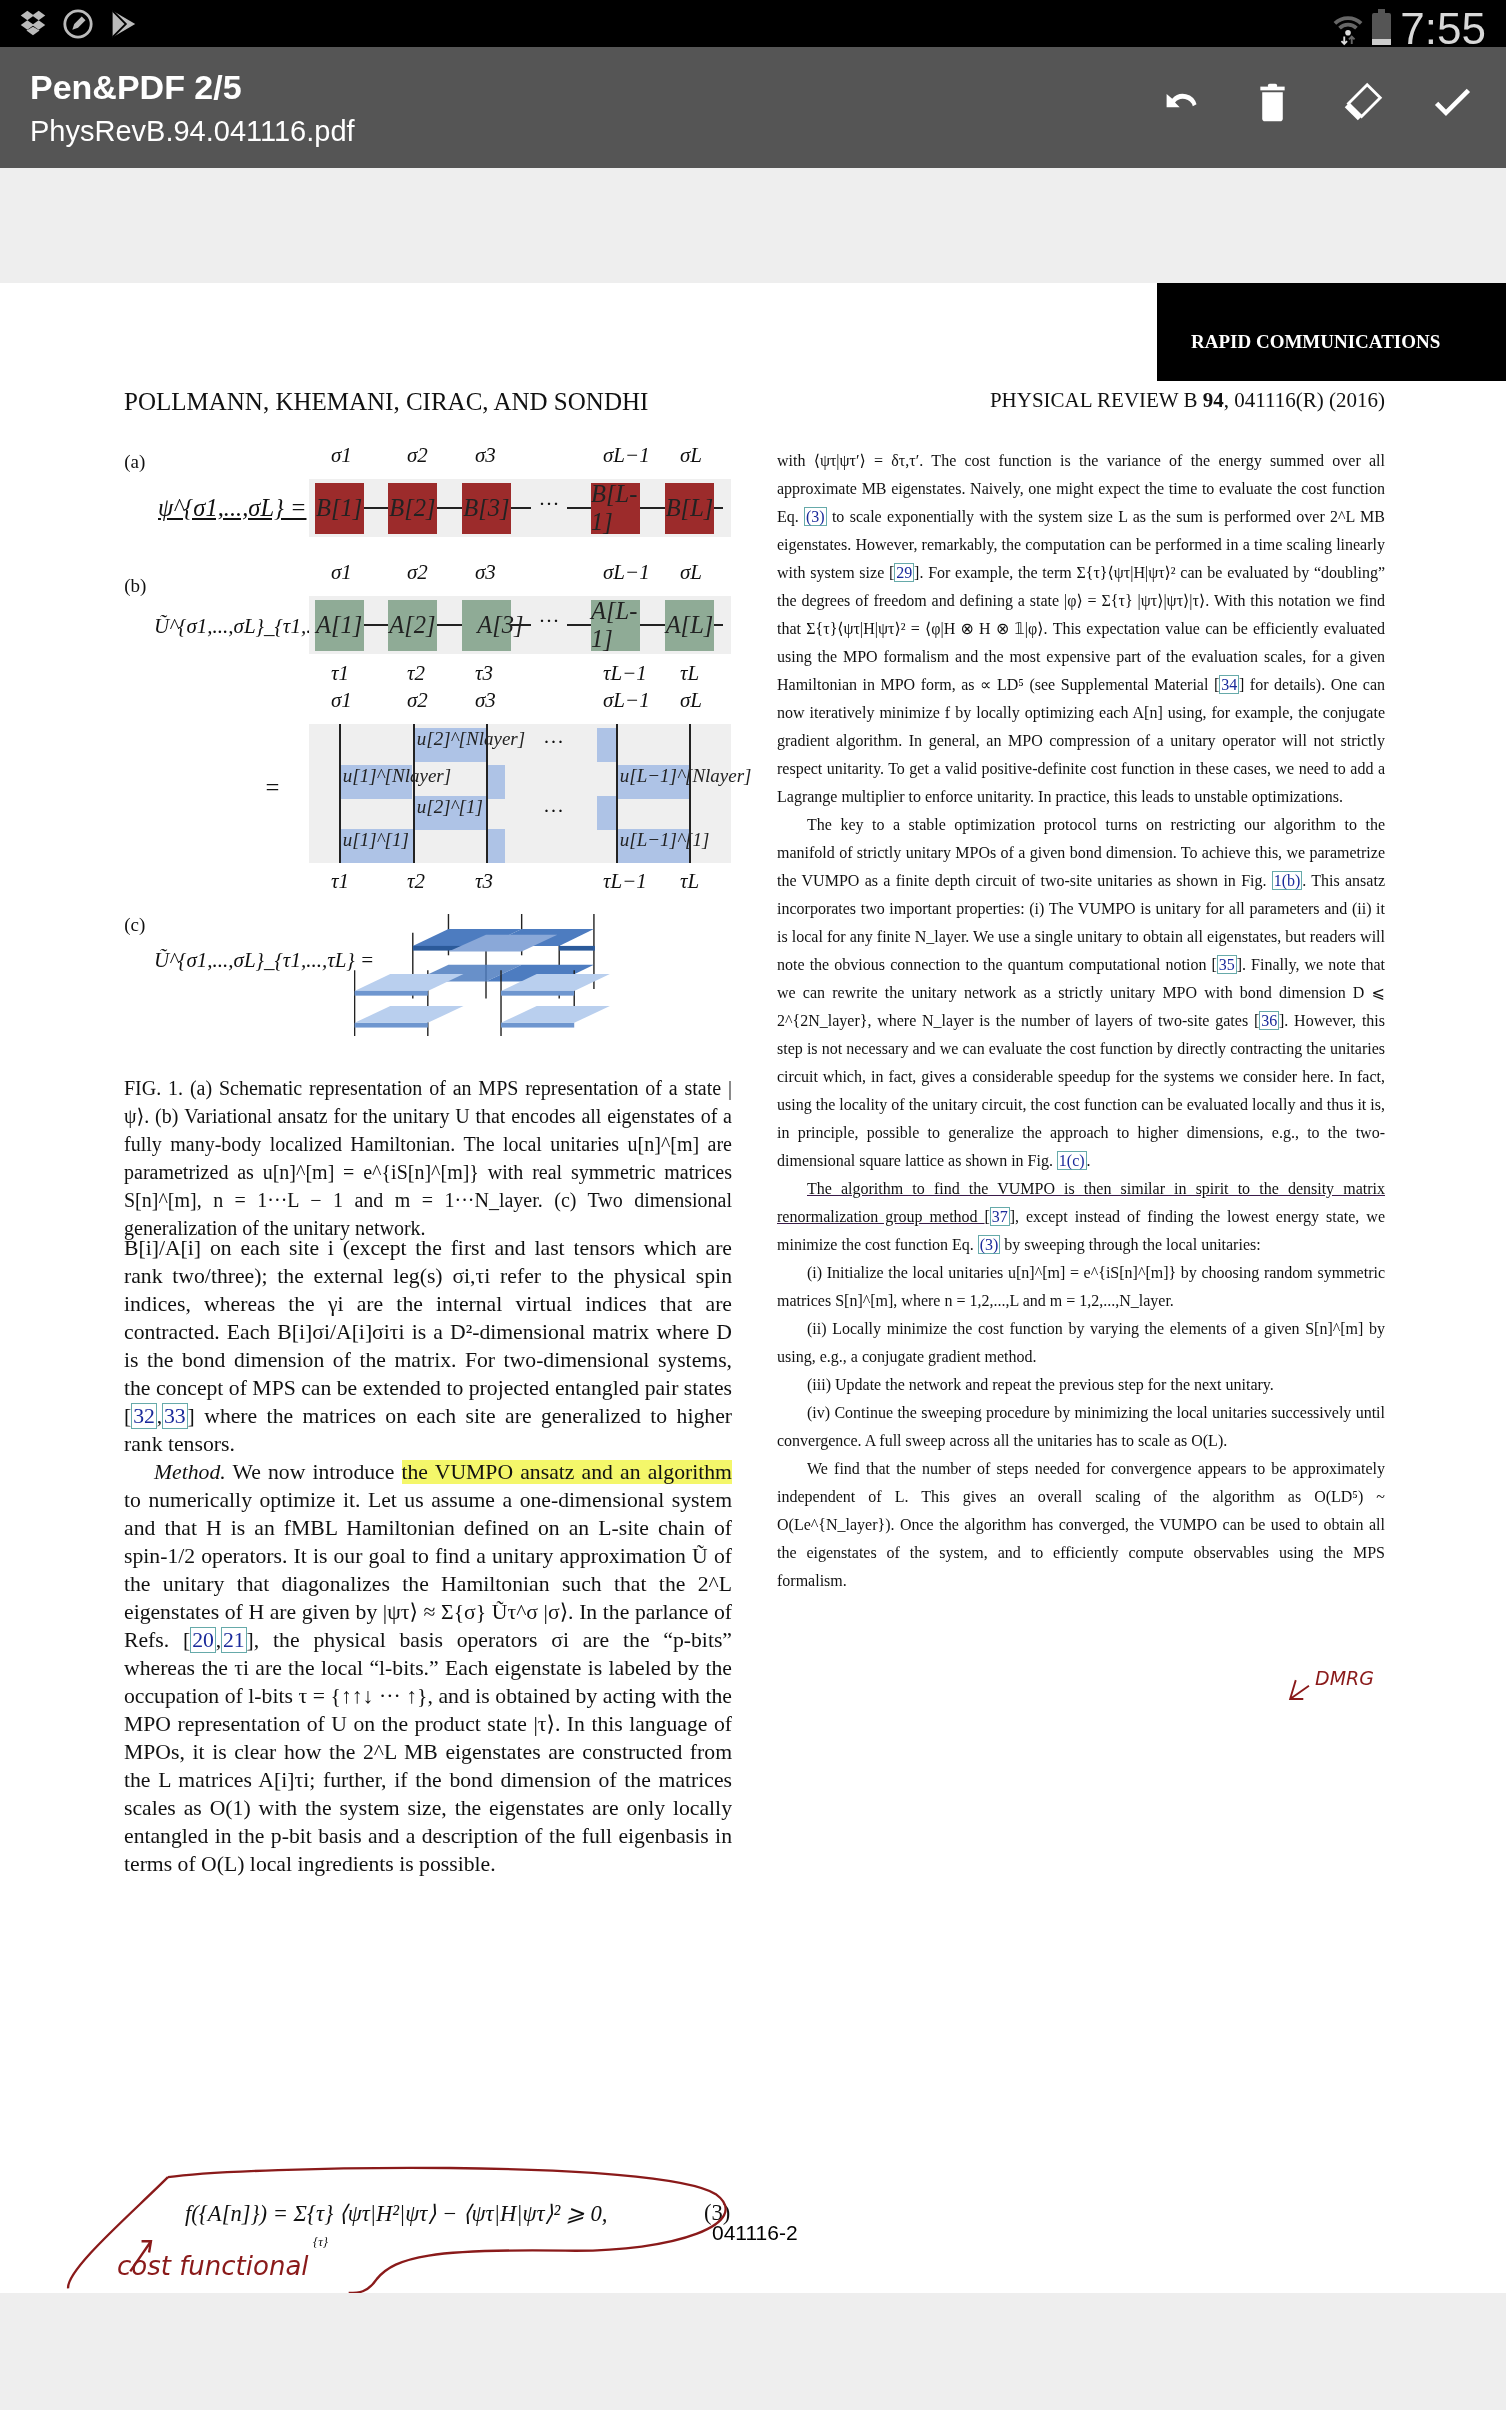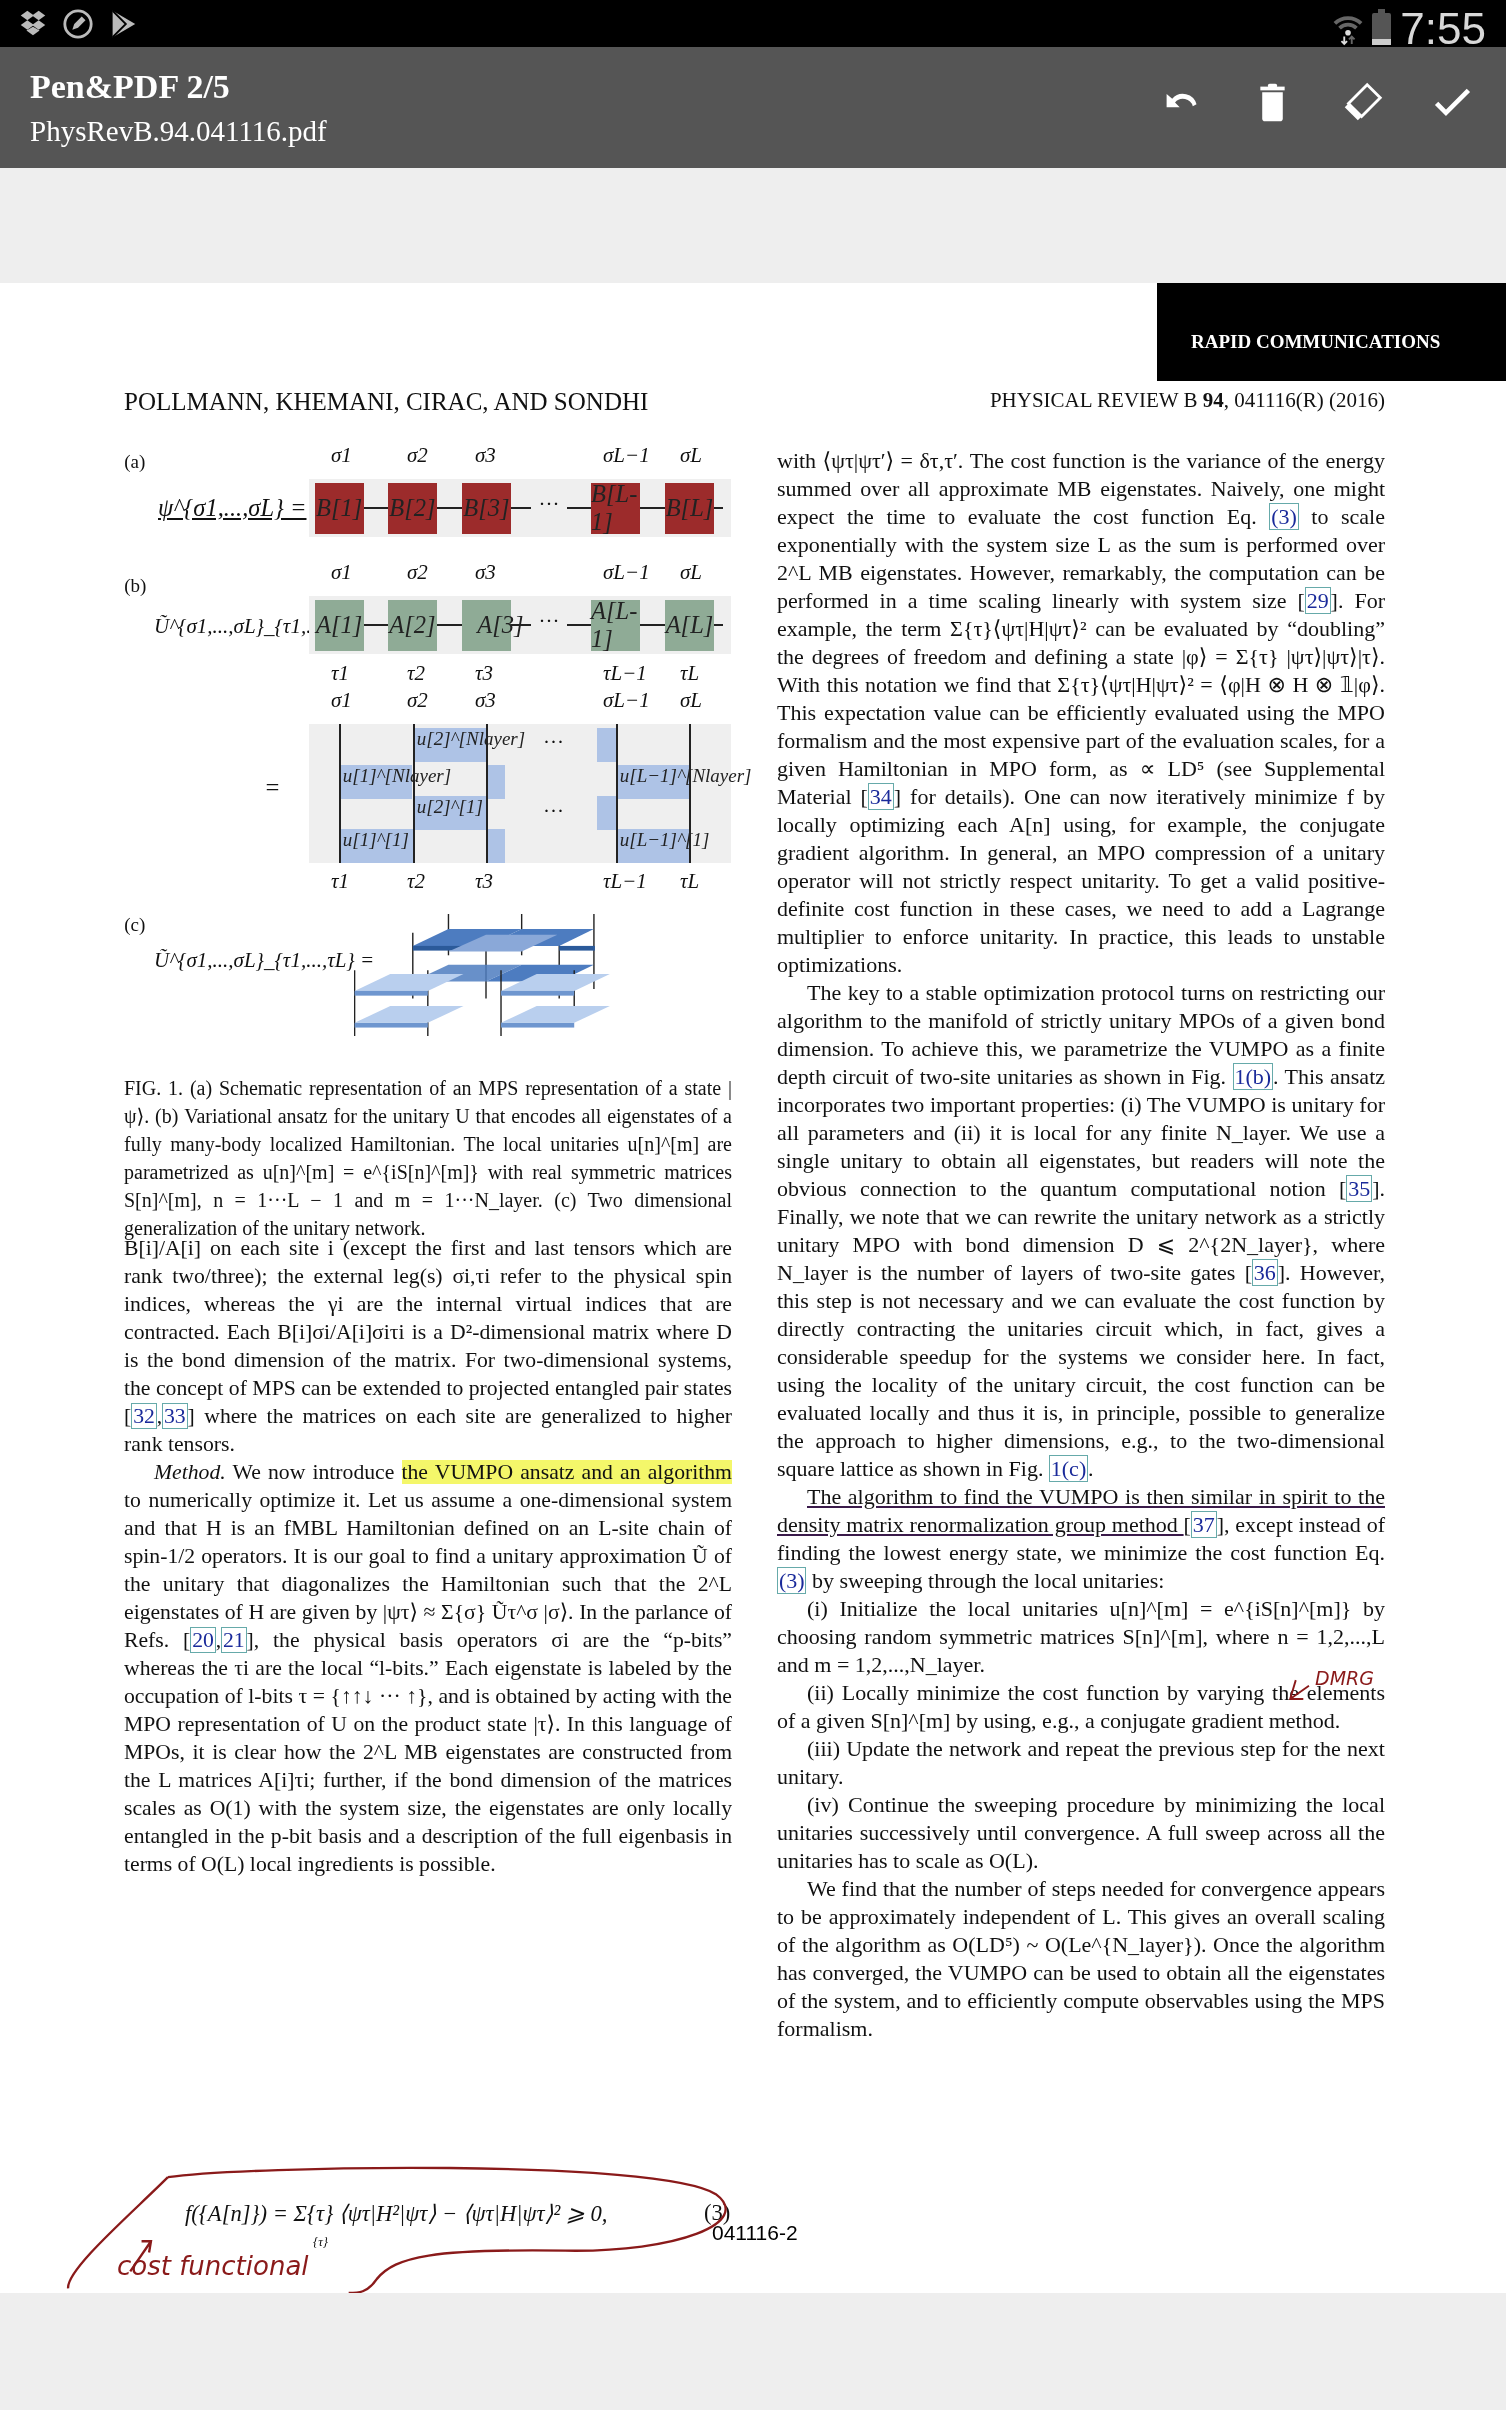--- a/index.html
+++ b/index.html
@@ -10,21 +10,21 @@
   .statusbar { position: absolute; left: 0; top: 0; width: 1507px; height: 47px; background: #000; }
   .sb-left { position: absolute; left: 17px; top: 7.5px; display: flex; gap: 13px; align-items: center; }
   .sb-left svg { width: 32px; height: 32px; }
   .sb-right { position: absolute; right: 21px; top: 3.8px; display: flex; align-items: center; gap: 9.4px; }
   .sb-time { color: #d8d8d8; font-size: 44px; font-family: "Liberation Sans", sans-serif; }
   .battery { width: 19px; height: 32px; background: #555; position: relative; border-radius: 1.9px; }
   .battery::before { content: ""; position: absolute; left: 5.6px; top: -3.8px; width: 7.5px; height: 3.8px; background: #555; }
   .battery::after { content: ""; position: absolute; left: 0; bottom: 0; width: 19px; height: 5.6px; background: #ccc; }
 
   
-  .appbar { position: absolute; left: 0; top: 47px; width: 1507px; height: 121px; background: #555555; font-family: Liberation Serif, serif; }
+  .appbar { position: absolute; left: 0; top: 47px; width: 1507px; height: 121px; background: #555555; }
   .app-title { position: absolute; left: 30px; top: 21px; color: #fff; font-size: 34px; font-weight: bold; }
   .app-subtitle { position: absolute; left: 30px; top: 68px; color: #fff; font-size: 29px; }
   .app-actions { position: absolute; right: 26px; top: 26px; display: flex; gap: 32px; }
   .action-btn { width: 58px; height: 58px; display: flex; align-items: center; justify-content: center; cursor: pointer; }
   .action-btn svg { width: 43px; height: 43px; }
 
   
   .viewer { position: absolute; left: 0; top: 168px; width: 1507px; height: 2243px; background: #eeeeee; }
   .page { position: absolute; left: 0; top: 115px; width: 1507px; height: 2010px; background: #ffffff; overflow: hidden;
           font-family: "Liberation Serif", serif; color: #111; }
@@ -48,21 +48,21 @@
   .idx { position: absolute; font-size: 21px; font-style: italic; }
   .dots { position: absolute; font-size: 21px; }
   .circuit { position: absolute; left: 196px; top: 281px; width: 422px; height: 139px; background: #efefef; }
   .gate { position: absolute; background: #aec3e6; height: 34px; font-style: italic; font-size: 19px; color: #222; padding-left: 3.8px; }
   .wire { position: absolute; top: 0; width: 1.9px; height: 139px; background: #222; }
   .lattice { position: absolute; left: 241px; top: 471px; width: 264px; height: 122px; }
 
   .caption { position: absolute; left: 124px; top: 791px; width: 608px; font-size: 20px; line-height: 28px; text-align: justify; }
 
   .col-left { position: absolute; left: 124px; top: 951px; width: 608px; font-size: 21.7px; line-height: 28px; text-align: justify; }
-  .col-right { position: absolute; left: 777px; top: 164px; width: 608px; font-size: 22px; line-height: 28px; text-align: justify; }
+  .col-right { position: absolute; left: 777px; top: 164px; width: 608px; font-size: 16px; line-height: 28px; text-align: justify; }
   .p { text-indent: 30px; }
   .p.noind { text-indent: 0; }
   .ref { border: 0.9px solid #6aa; color: #1a2a9a; padding: 0 0.9px; }
   .hl { background: #f4f76a; }
   .ul { text-decoration: underline; text-decoration-color: #3a1a4a; }
   i { font-style: italic; }
 
   .equation { position: absolute; left: 185px; top: 1917px; width: 552px; font-size: 22.6px; font-style: italic; }
   .eqnum { position: absolute; left: 704px; top: 1917px; font-size: 22.6px; }
   .eq-sub { position: absolute; left: 313px; top: 1951px; font-size: 13px; font-style: italic; }

